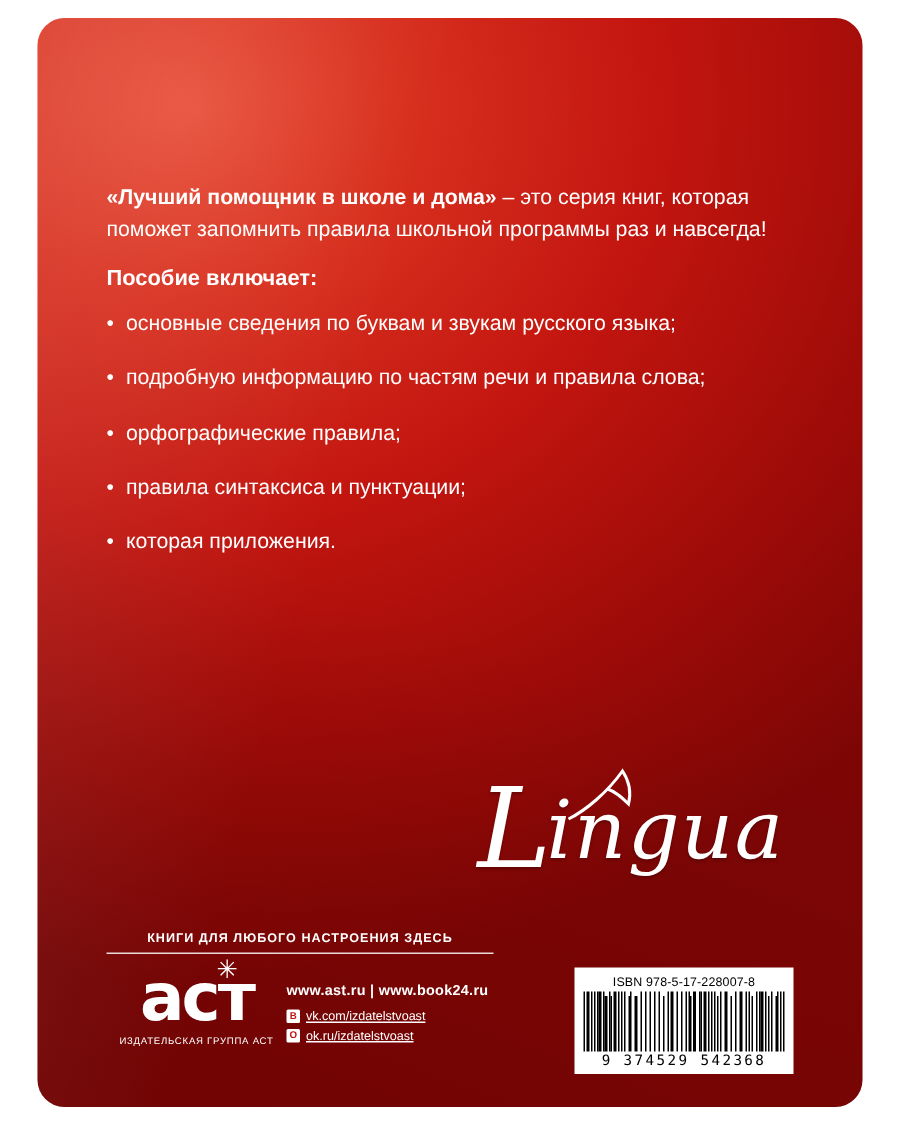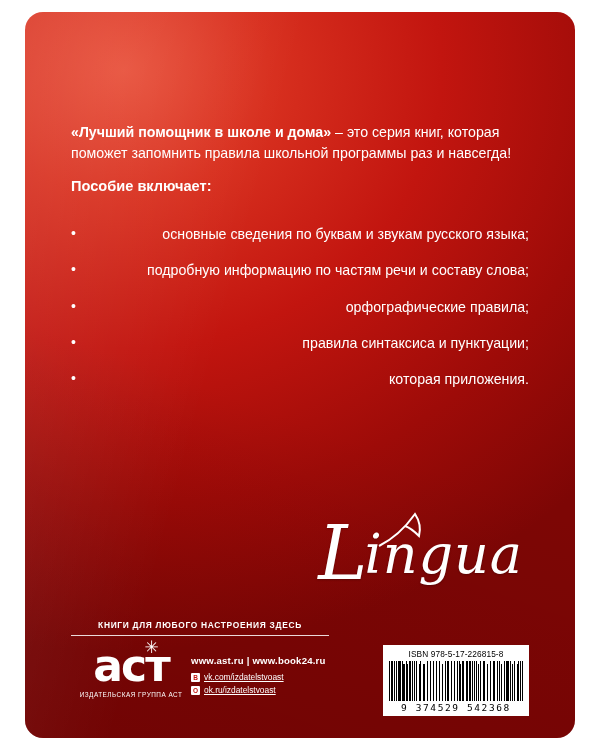--- a/index.html
+++ b/index.html
@@ -51,24 +51,23 @@
     font-weight: bold;
   }
 
   .includes-title {
     color: #ffffff;
     font-weight: bold;
     font-size: 14.6px;
   }
 
   .bullets {
-    margin-top: 30px;
+    margin-top: 12px;
     list-style: none;
     padding: 0;
-    text-align: right;
   }
   .bullets li {
     position: relative;
     color: #ffffff;
     font-size: 14.2px;
     line-height: 1.42;
     padding-left: 13px;
     margin-bottom: 16px;
   }
   .bullets li::before {
@@ -237,21 +236,21 @@
   <div class="content">
 
     <p class="blurb">
       <span class="lead">«Лучший помощник в школе и дома»</span><span> – это серия книг, которая поможет запомнить правила школьной программы раз и навсегда!</span>
     </p>
 
     <div class="includes-title">Пособие включает:</div>
 
     <ul class="bullets">
       <li>основные сведения по буквам и звукам русского языка;</li>
-      <li>подробную информацию по частям речи и составу слова;</li>
+      <li>подробную информацию по частям речи и правила слова;</li>
       <li>орфографические правила;</li>
       <li>правила синтаксиса и пунктуации;</li>
       <li>которая приложения.</li>
     </ul>
   </div>
 
   <svg class="lingua-swash" viewBox="0 0 60 40">
     <path d="M4 36 C 16 30, 30 18, 40 4 C 44 10, 46 18, 44 26 C 40 22, 36 18, 30 16" fill="none" stroke="#ffffff" stroke-width="2"></path>
   </svg>
 
@@ -280,21 +279,21 @@
             <span class="u">vk.com/izdatelstvoast</span>
           </div>
           <div class="social-line">
             <span class="sq">O</span>
             <span class="u">ok.ru/izdatelstvoast</span>
           </div>
         </div>
       </div>
 
       <div class="barcode-box">
-        <div class="isbn">ISBN 978-5-17-226815-8</div>
+        <div class="isbn">ISBN 978-5-17-228007-8</div>
         <div class="bars" id="bars">
             <i style="width: 1px; margin-right: 2px;"></i>
             <i style="width: 3px; margin-right: 1px;"></i>
             <i style="width: 2px; margin-right: 1px;"></i>
             <i style="width: 3px; margin-right: 1px;"></i>
             <i style="width: 1px; margin-right: 1px;"></i>
             <i style="width: 3px; margin-right: 1px;"></i>
             <i style="width: 1px; margin-right: 1px;"></i>
             <i style="width: 3px; margin-right: 1px; height: 92%;"></i>
             <i style="width: 1px; margin-right: 1px;"></i>

